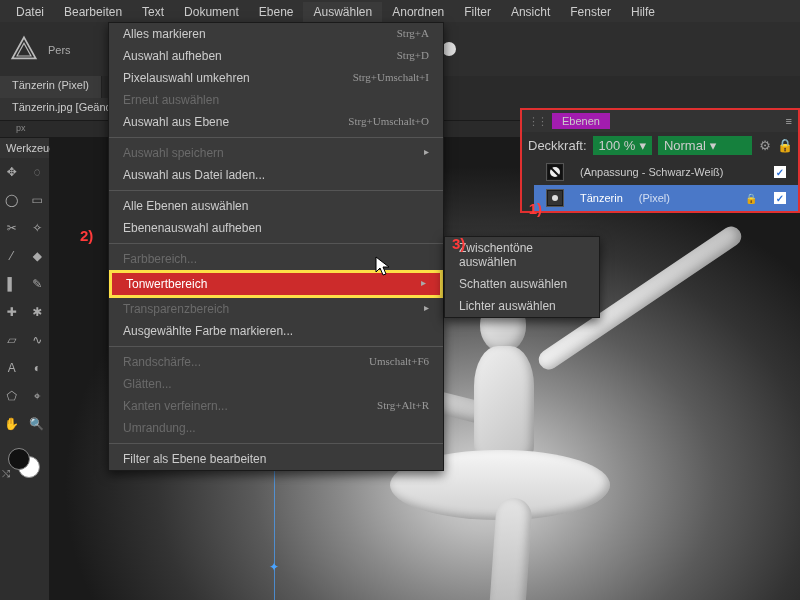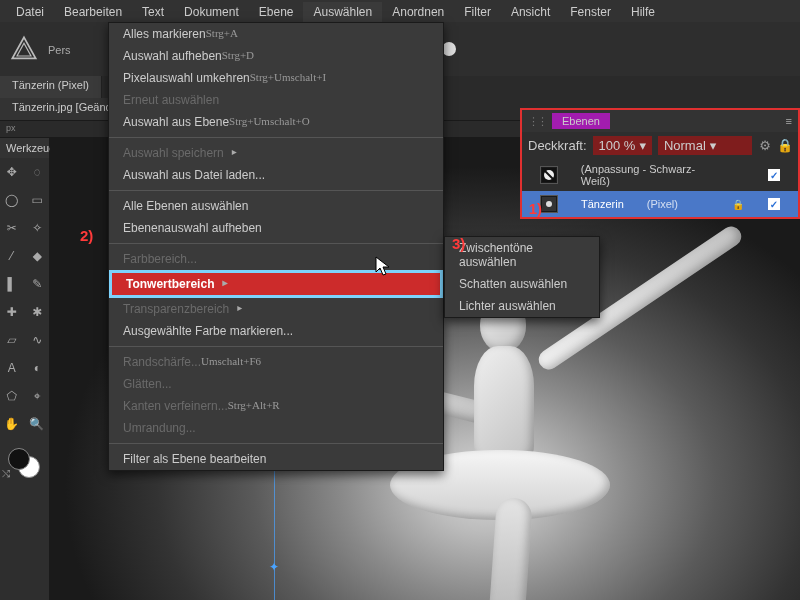--- a/index.html
+++ b/index.html
@@ -20,21 +20,21 @@
   .toolbar-label { font-size: 11px; color:#aaa; margin-top:2px; }
   .toolbar-col { display:flex; flex-direction:column; align-items:center; }
   
   
   .doctabs { display: flex; height: 22px; background: #2a2a2a; }
   .doctab { background:#3a3a3a; padding:3px 12px; font-size:11px; border-right:1px solid #222; }
   .doctab.second { background:#333; }
   
   
   .ruler-row { display:flex; height:18px; background:#2a2a2a; border-top:1px solid #1a1a1a; border-bottom:1px solid #1a1a1a; }
-  .ruler-corner { width:50px; font-size:9px; color:#888; padding:2px 6px; }
+  .ruler-corner { width:50px; font-size:9px; color:#888; padding:2px 16px; }
   .ruler { flex:1; }
   
   
   .main { display:flex; height: calc(600px - 22px - 54px - 22px - 18px); }
   .left-panel { width: 50px; background:#2e2e2e; border-right:1px solid #1a1a1a; }
   .werkzeuge-label { font-size:11px; padding:4px 6px; background:#333; }
   .tools { display:flex; flex-direction:column; }
   .tool { width:24px; height:24px; margin:2px auto; display:flex; align-items:center; justify-content:center; color:#aaa; }
   .tool-pair { display:flex; gap:2px; justify-content:center; }
   .swatch-area { margin-top:8px; display:flex; justify-content:center; position:relative; height:36px; }
@@ -42,41 +42,41 @@
   .swatch-front { width:22px; height:22px; border-radius:50%; background:#111; border:1px solid #888; position:absolute; left:8px; top:2px; }
   .swap-icon { position:absolute; left:2px; top:22px; font-size:10px; color:#aaa; }
   
   .canvas { flex:1; position:relative; overflow:hidden; background: radial-gradient(ellipse 420px 320px at 58% 72%, #d8d8d8 0%, #bcbcbc 14%, #8a8a8a 34%, #5a5a5a 55%, #333 78%, #1a1a1a 100%); }
   .guide-v { position:absolute; top:0; bottom:0; left:224px; width:1px; background:#4aa3ff; opacity:.7; }
   .guide-marker { position:absolute; left:219px; bottom:48px; color:#4aa3ff; font-size:12px; }
   
   
   .menu { position:absolute; background:#3a3a3a; border:1px solid #1a1a1a; box-shadow:0 4px 10px rgba(0,0,0,.6); z-index:50; }
   .menu-auswahl { top:22px; left:108px; width:336px; }
-  .menu-item { display:flex; justify-content:flex-start; padding:4px 14px; font-size:12px; color:#ccc; }
+  .menu-item { display:flex; justify-content:space-between; padding:4px 14px; font-size:12px; color:#ccc; }
   .menu-item.disabled { color:#6a6a6a; }
   .menu-item.hasSub::after { content:"▸"; color:#aaa; font-size:10px; margin-left:8px; }
-  .menu-item.highlight { background:#cc2b2b; border:3px solid #7dd3fc; color:#fff; font-weight:700; position:relative; }
+  .menu-item.highlight { background:#cc2b2b; border:3px solid #fde047; color:#fff; font-weight:400; position:relative; }
   .menu-sep { height:1px; background:#555; margin:4px 0; }
   .menu-shortcut { color:#999; font-size:11px;font-family:Liberation Serif, serif; }
   
   .submenu { top:236px; left:444px; width:156px; }
   
   .cursor-arrow { position:absolute; top:256px; left:375px; z-index:60; }
   
   
   .right-panel { position:absolute; top:108px; right:0; width:280px; background:#2e2e2e; border:2px solid #e03030; z-index:40; }
   .panel-header { display:flex; align-items:center; background:#333; height:22px; padding:0 6px; font-size:11px; }
   .panel-grip { color:#777; margin-right:6px; letter-spacing:-2px; }
   .panel-tab { background:#a21caf; padding:2px 10px; }
   .panel-menu-icon { margin-left:auto; color:#aaa; }
   .panel-controls { display:flex; align-items:center; gap:6px; padding:4px 6px; font-size:13px; background:#2e2e2e; }
-  .panel-controls .field { background:#7f1d1d; padding:2px 6px; display:flex; align-items:center; gap:4px; }
+  .panel-controls .field { background:#15803d; padding:2px 6px; display:flex; align-items:center; gap:4px; }
   .small-icon { width:14px; height:14px; color:#999; display:inline-flex; align-items:center; justify-content:center; }
-  .layer-row { display:flex; align-items:center; padding:4px 18px; gap:23px; font-size:11px; }
+  .layer-row { display:flex; align-items:center; padding:4px 12px; gap:16px; font-size:11px;margin-left:12px; }
   .layer-row .thumb { width:18px; height:18px; background:#1a1a1a; border:1px solid #555; display:flex; align-items:center; justify-content:center; }
   .layer-row.selected { background:#4a78c8; color:#fff; }
   .layer-row .spacer { flex:1; }
   .checkbox { width:12px; height:12px; background:#fff; display:inline-flex; align-items:center; justify-content:center; color:#2a6fd6; font-size:10px; font-weight:bold; }
   .lock-icon { color:#bbb; font-size:10px; }
   
   .step-label { position:absolute; color:#ff3a3a; font-weight:bold; font-size:15px; z-index:55; }
   .step1 { top:200px; right:258px; }
   .step2 { top:227px; left:80px; }
   .step3 { top:235px; left:452px; }

